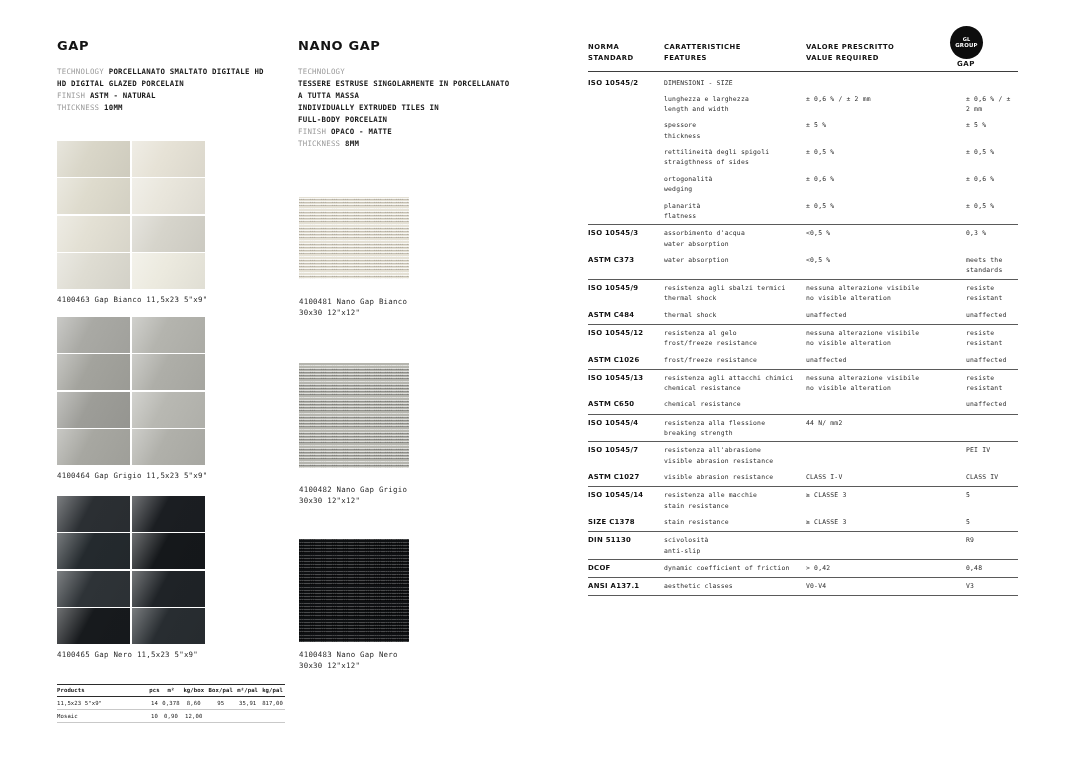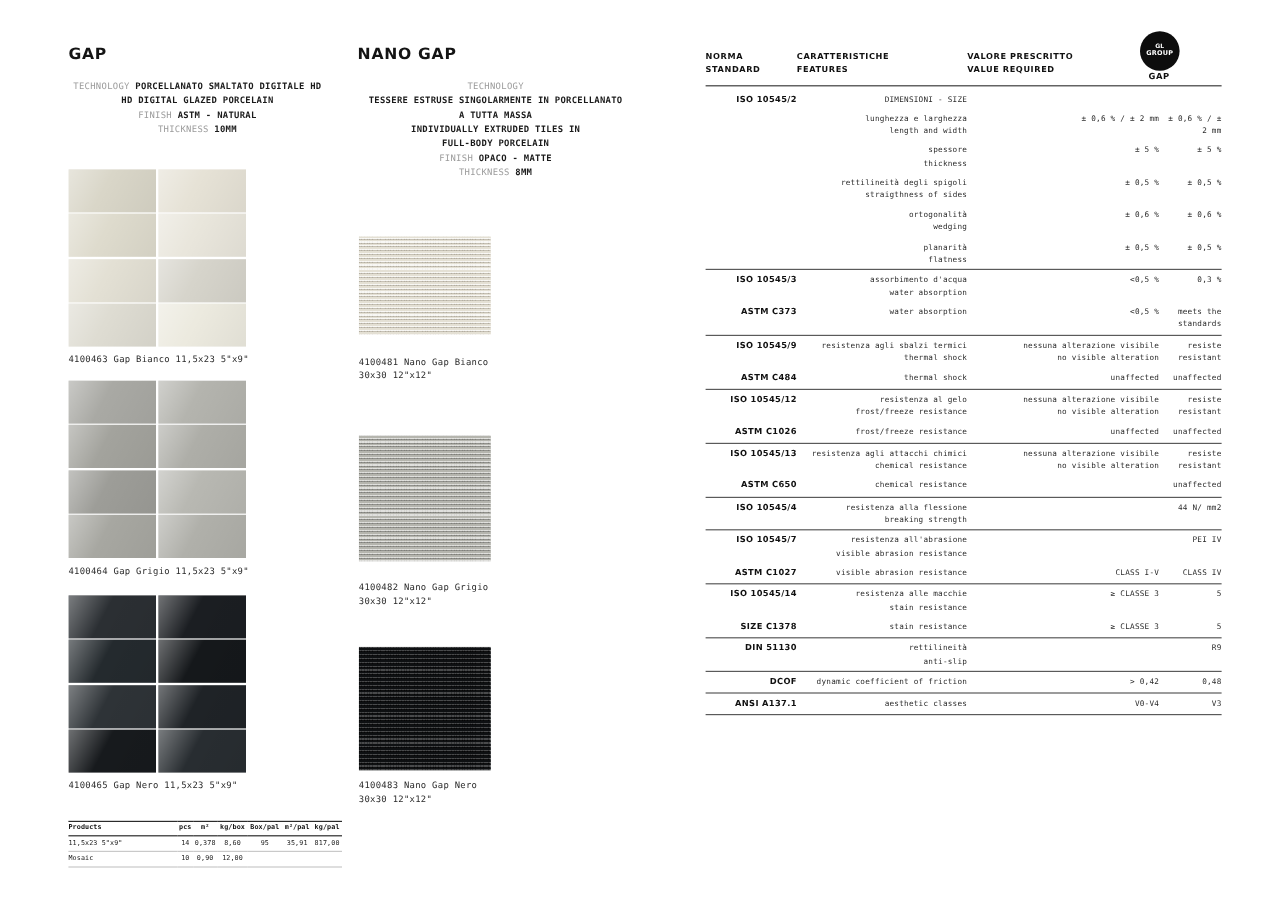--- a/index.html
+++ b/index.html
@@ -11,21 +11,21 @@
   }
   .page{position:relative;width:1065px;height:759px;}
 
   
   .col{position:absolute;}
   .prod-title{
     font-family:"DejaVu Sans", sans-serif;
     font-weight:bold;font-size:13px;letter-spacing:.6px;color:#141414;
   }
   .spec-block{margin-top:13px;font-size:7.4px;line-height:1.62;letter-spacing:.25px;}
-  .spec-line{white-space:nowrap;text-align:center;}
+  .spec-line{white-space:nowrap;}
   .lbl{color:#9b9b9b;}
   .val{color:#1a1a1a;font-weight:bold;}
 
   
   .swatch{position:absolute;overflow:hidden;}
   .tilegrid{display:grid;width:100%;height:100%;}
   .tilegrid.subway{grid-template-columns:1fr 1fr;grid-template-rows:repeat(4,1fr);gap:1.5px;}
   .tile{position:relative;}
   .tile::after{
     content:"";position:absolute;inset:0;
@@ -56,21 +56,21 @@
     font-size:6.8px;letter-spacing:.5px;line-height:1.65;color:#111;
     padding-bottom:7px;}
   .c1{width:76px;flex:none;}
   .c2{width:142px;flex:none;}
   .c3{width:160px;flex:none;}
   .c4{width:auto;flex:1;}
   .rowgroup{border-top:1px solid #5a5a5a;}
   .rowgroup.first{border-top:1px solid #3d3d3d;}
   .rowgroup.last{border-bottom:1px solid #5a5a5a;}
   .trow{display:flex;font-size:6.4px;line-height:1.62;letter-spacing:.2px;
-    padding:6px 0 6px 0;color:#2c2c2c;text-align:right;}
+    padding:6px 0 6px 0;color:#2c2c2c;}
   .trow .c1{font-family:"DejaVu Sans", sans-serif;font-weight:bold;font-size:6.9px;color:#111;letter-spacing:.3px;}
   .trow .cell{white-space:pre-line;}
   .sub{padding-top:3px;padding-bottom:3px;}
   .grouphead{padding-bottom:1px;}
 
   
   .badge{position:absolute;left:950px;top:26px;width:33px;height:33px;
     border-radius:50%;background:#0d0d0d;color:#fff;
     display:flex;flex-direction:column;align-items:center;justify-content:center;
     font-family:"DejaVu Sans", sans-serif;font-weight:bold;line-height:1;}
@@ -369,21 +369,21 @@
           <div class="trow sub">
             <div class="c1">SIZE C1378</div>
             <div class="c2 cell">stain resistance</div>
             <div class="c3 cell">≥ CLASSE 3</div>
             <div class="c4 cell">5</div>
           </div>
         </div>
         <div class="rowgroup">
           <div class="trow sub">
             <div class="c1">DIN 51130</div>
-            <div class="c2 cell">rettilineità
+            <div class="c2 cell">scivolosità
 anti-slip</div>
             <div class="c3 cell"></div>
             <div class="c4 cell">R9</div>
           </div>
         </div>
         <div class="rowgroup">
           <div class="trow sub">
             <div class="c1">DCOF</div>
             <div class="c2 cell">dynamic coefficient of friction</div>
             <div class="c3 cell">&gt; 0,42</div>

